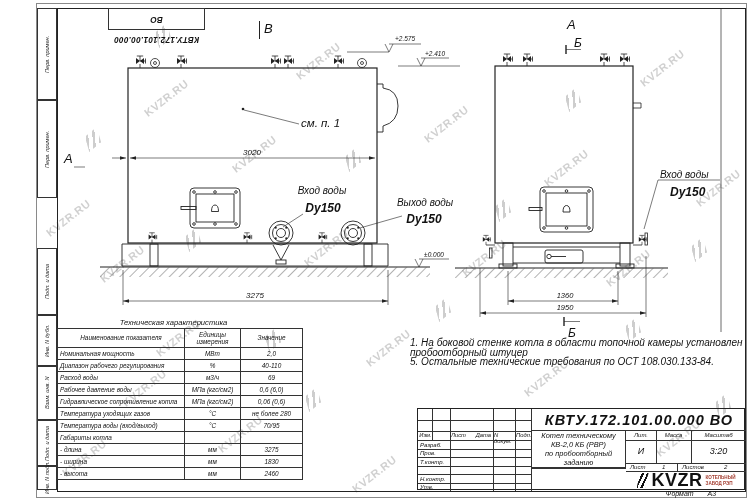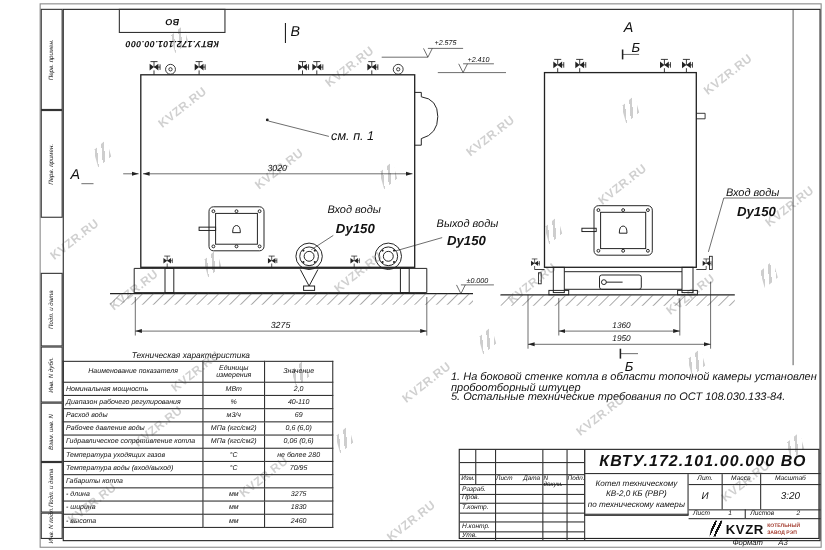--- a/index.html
+++ b/index.html
@@ -43,21 +43,21 @@
   .docnum{position:absolute;left:113px;top:0;width:215px;height:22px;border-left:1px solid #333;border-bottom:1px solid #333;
       display:flex;align-items:center;justify-content:center;font-size:14.5px;font-weight:bold;letter-spacing:1px;box-sizing:border-box;}
   .pname{position:absolute;left:113px;top:22px;width:95px;height:37px;border-left:1px solid #333;border-right:1px solid #333;
       border-bottom:1px solid #333;box-sizing:border-box;display:flex;flex-direction:column;align-items:center;justify-content:center;
       font-size:7.4px;line-height:1.25;text-align:center;}
   .rowlab{position:absolute;left:1px;width:31px;padding-left:1px;height:8px;line-height:8px;}
   .small-label{font-size:5.8px;}
   .kvzr{position:absolute;left:208px;top:62px;width:120px;height:19px;display:flex;align-items:center;justify-content:center;gap:3px;}
   .kvzr .ic{width:12px;height:15px;background:repeating-linear-gradient(115deg,#111 0 2px,transparent 2px 4.6px);
       clip-path:polygon(30% 0,100% 0,70% 100%,0 100%);}
-  .kvzr .nm{font-size:12px;font-weight:bold;font-style:normal;letter-spacing:.5px;}
+  .kvzr .nm{font-size:18px;font-weight:bold;font-style:normal;letter-spacing:.5px;}
   .kvzr .co{font-size:4.6px;line-height:1.15;color:#a33c2f;font-style:normal;font-weight:bold;}
   .fmt{position:absolute;left:636px;top:490px;width:110px;font-size:7px;font-style:italic;display:flex;gap:14px;justify-content:center;}
 </style>
 </head>
 <body>
 
 <div class="sheet">
 
   <div>
     <span class="wm" style="left:42px;top:212px">KVZR.RU</span>
@@ -410,21 +410,21 @@
     <div class="hline" style="left:0;top:48px;width:113px"></div>
     <div class="hline" style="left:0;top:56.5px;width:113px"></div>
     <div class="hline" style="left:0;top:65px;width:113px"></div>
     <div class="hline" style="left:0;top:73.5px;width:113px"></div>
 
     <div class="docnum">КВТУ.172.101.00.000 ВО</div>
 
     <div class="pname">
       <span>Котел техническому</span>
       <span>КВ-2,0 КБ (РВР)</span>
-      <span>по техническому камеры</span>
+      <span>по пробоотборный заданию</span>
     </div>
     <div class="hline" style="left:113px;top:59px;width:95px"></div>
 
     <div class="cell small-label" style="left:1px;top:23px;width:13px;text-align:center">Изм.</div>
     <div class="cell small-label" style="left:33px;top:23px;width:18px">Лист</div>
     <div class="cell small-label" style="left:76px;top:23px;width:21px">N докум.</div>
     <div class="cell small-label" style="left:98px;top:23px;width:15px">Подп.</div>
 
     <div class="cell small-label" style="left:33px;top:23px;width:42px;text-align:right;padding-right:2px">Дата</div>
 

